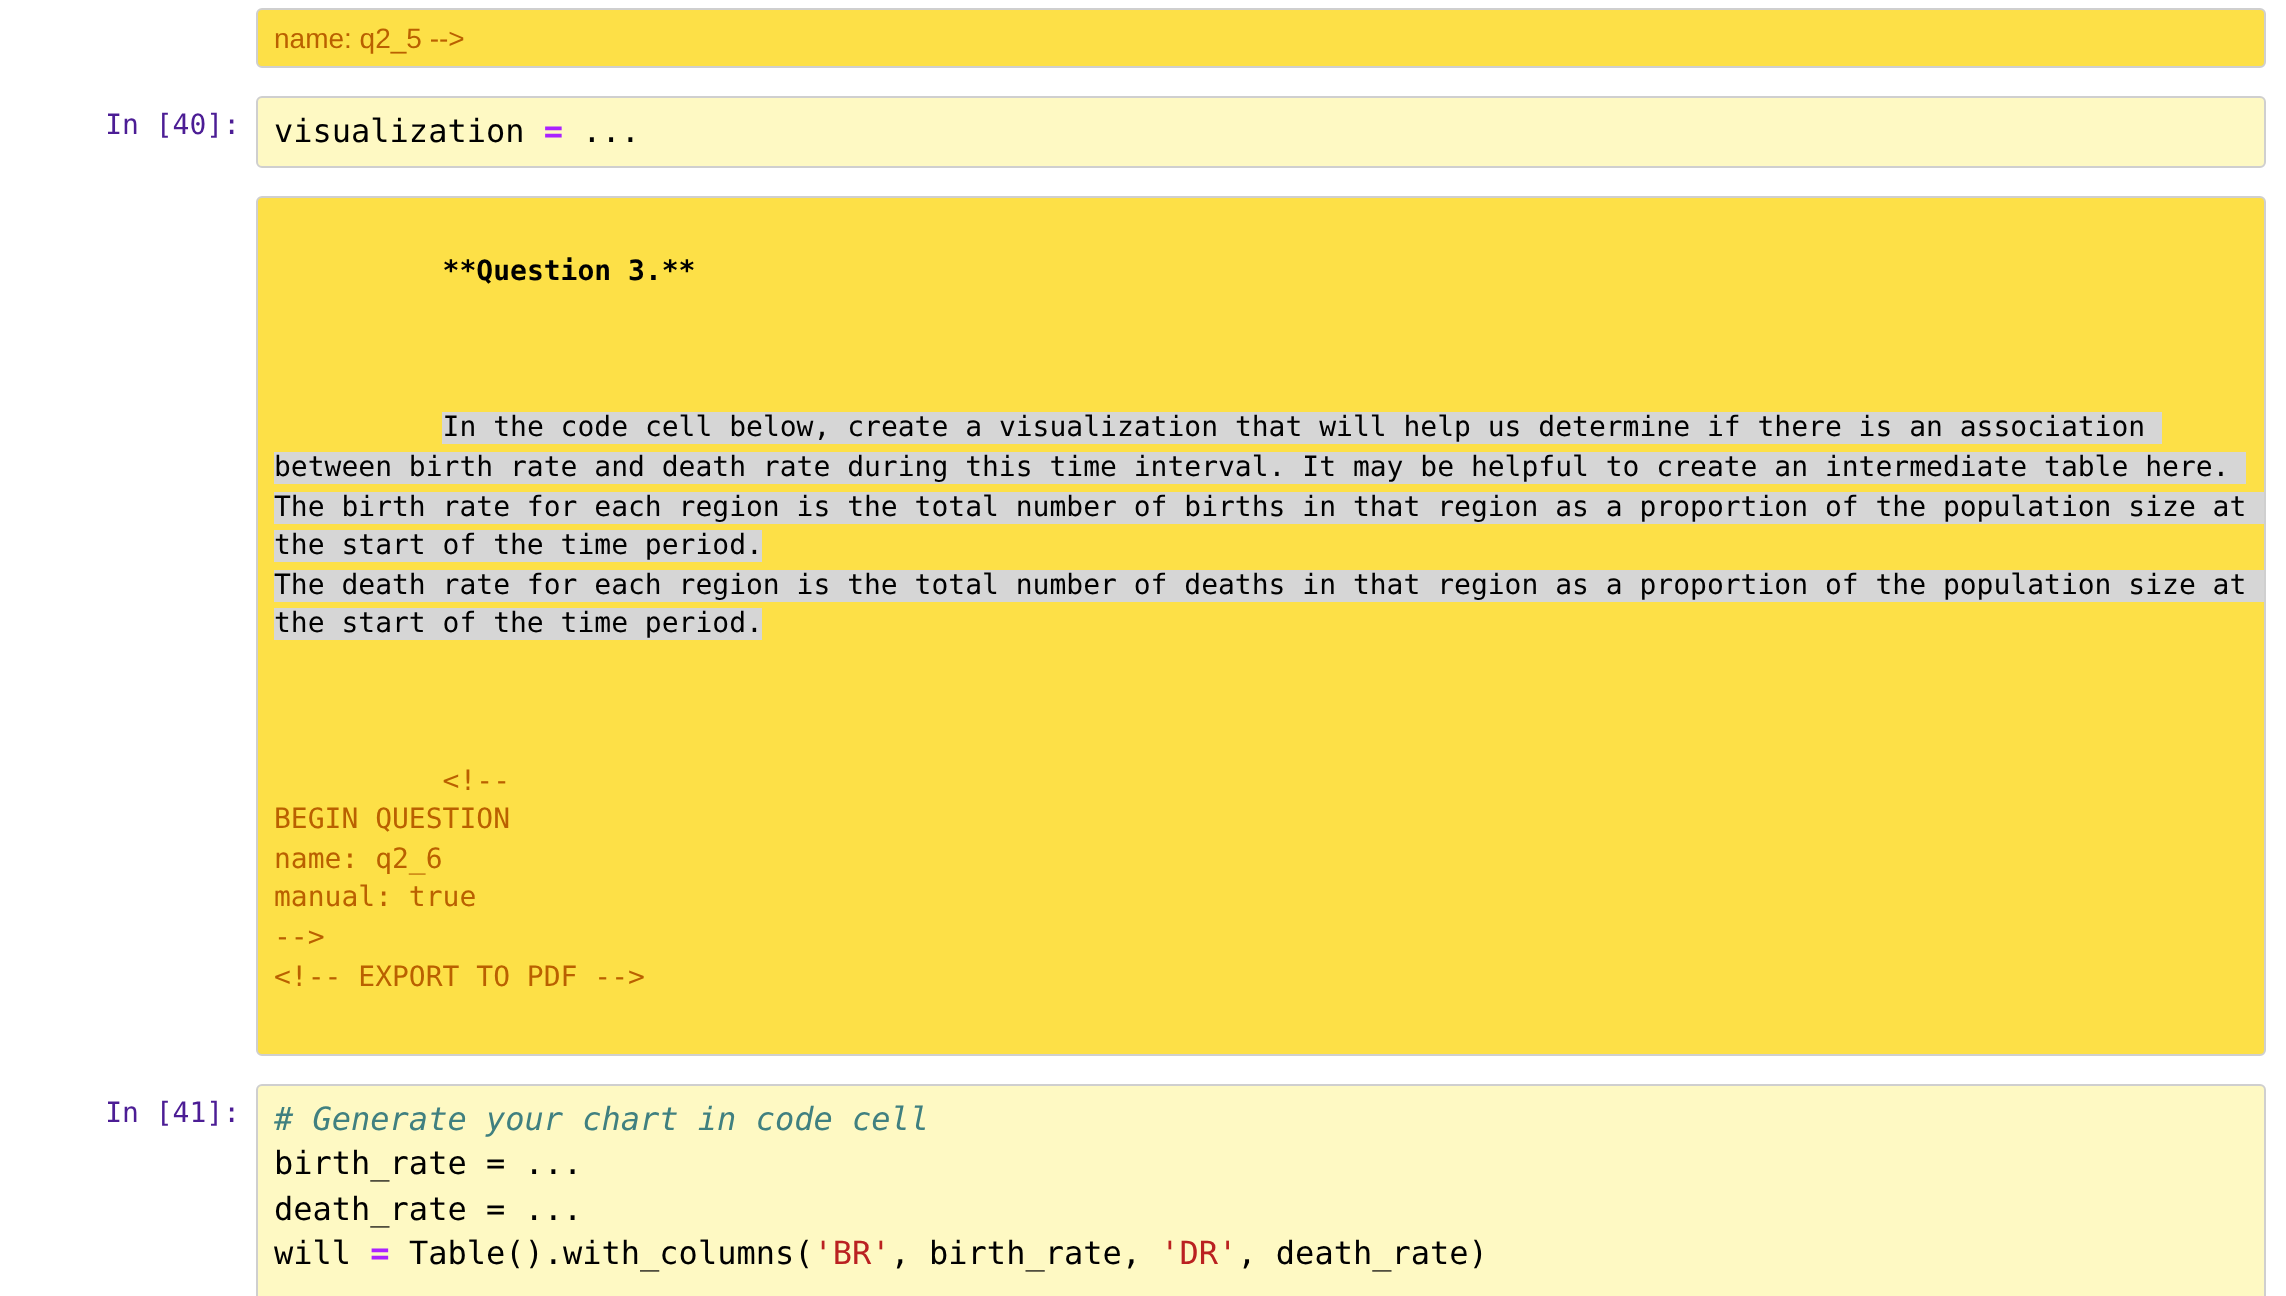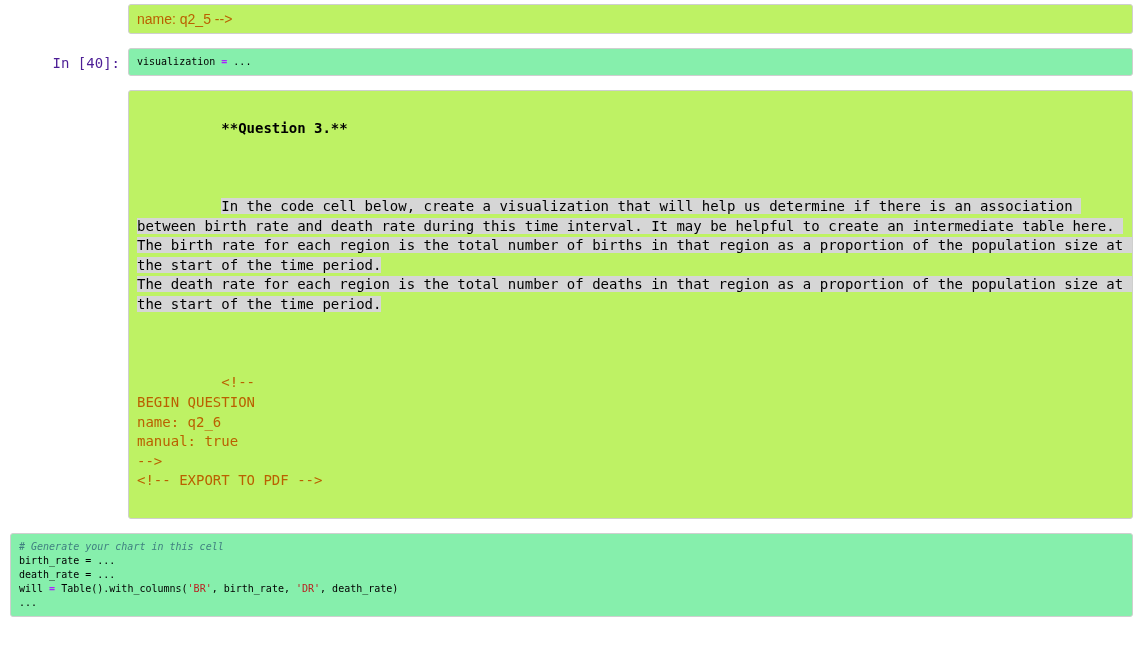--- a/index.html
+++ b/index.html
@@ -29,32 +29,32 @@
     white-space: nowrap;
   }
   .prompt .in-paren { color: #4c1d95; }
   .cell-body {
     flex: 1;
     min-width: 0;
   }
   .code-box {
     border: 1px solid #cfcfcf;
     border-radius: 3px;
-    background: #86efac;
+    background: #fef9c3;
     padding: 6px 8px;
     font-family: monospace;
-    font-size: 10px;
+    font-size: 16px;
     line-height: 1.4;
     white-space: pre-wrap;
     overflow: hidden;
   }
   .raw-box {
     border: 1px solid #cfcfcf;
     border-radius: 3px;
-    background: #bef264;
+    background: #fde047;
     padding: 0;
     overflow: hidden;
   }
   .raw-content {
     font-family: monospace;
     font-size: 14px;
     line-height: 1.4;
     white-space: pre-wrap;
     padding: 8px;
   }
@@ -106,22 +106,23 @@
 name: q2_6
 manual: true
 --&gt;
 &lt;!-- EXPORT TO PDF --&gt;</span>
         </div>
       </div>
     </div>
   </div>
 
   <div class="cell-row" style="margin-top:14px;">
+    <div class="prompt"><span class="in-paren">In [41]:</span></div>
     <div class="cell-body">
-      <div class="code-box"><span class="code-comment"># Generate your chart in this cell</span>
+      <div class="code-box"><span class="code-comment"># Generate your chart in code cell</span>
 <span>birth_rate = ...</span>
 <span>death_rate = ...</span>
 <span>will </span><span class="code-op">=</span><span> Table().with_columns(</span><span class="code-str">'BR'</span><span>, birth_rate, </span><span class="code-str">'DR'</span><span>, death_rate)</span>
 <span>...</span></div>
     </div>
   </div>
 
 </div>
 
 </body></html>

